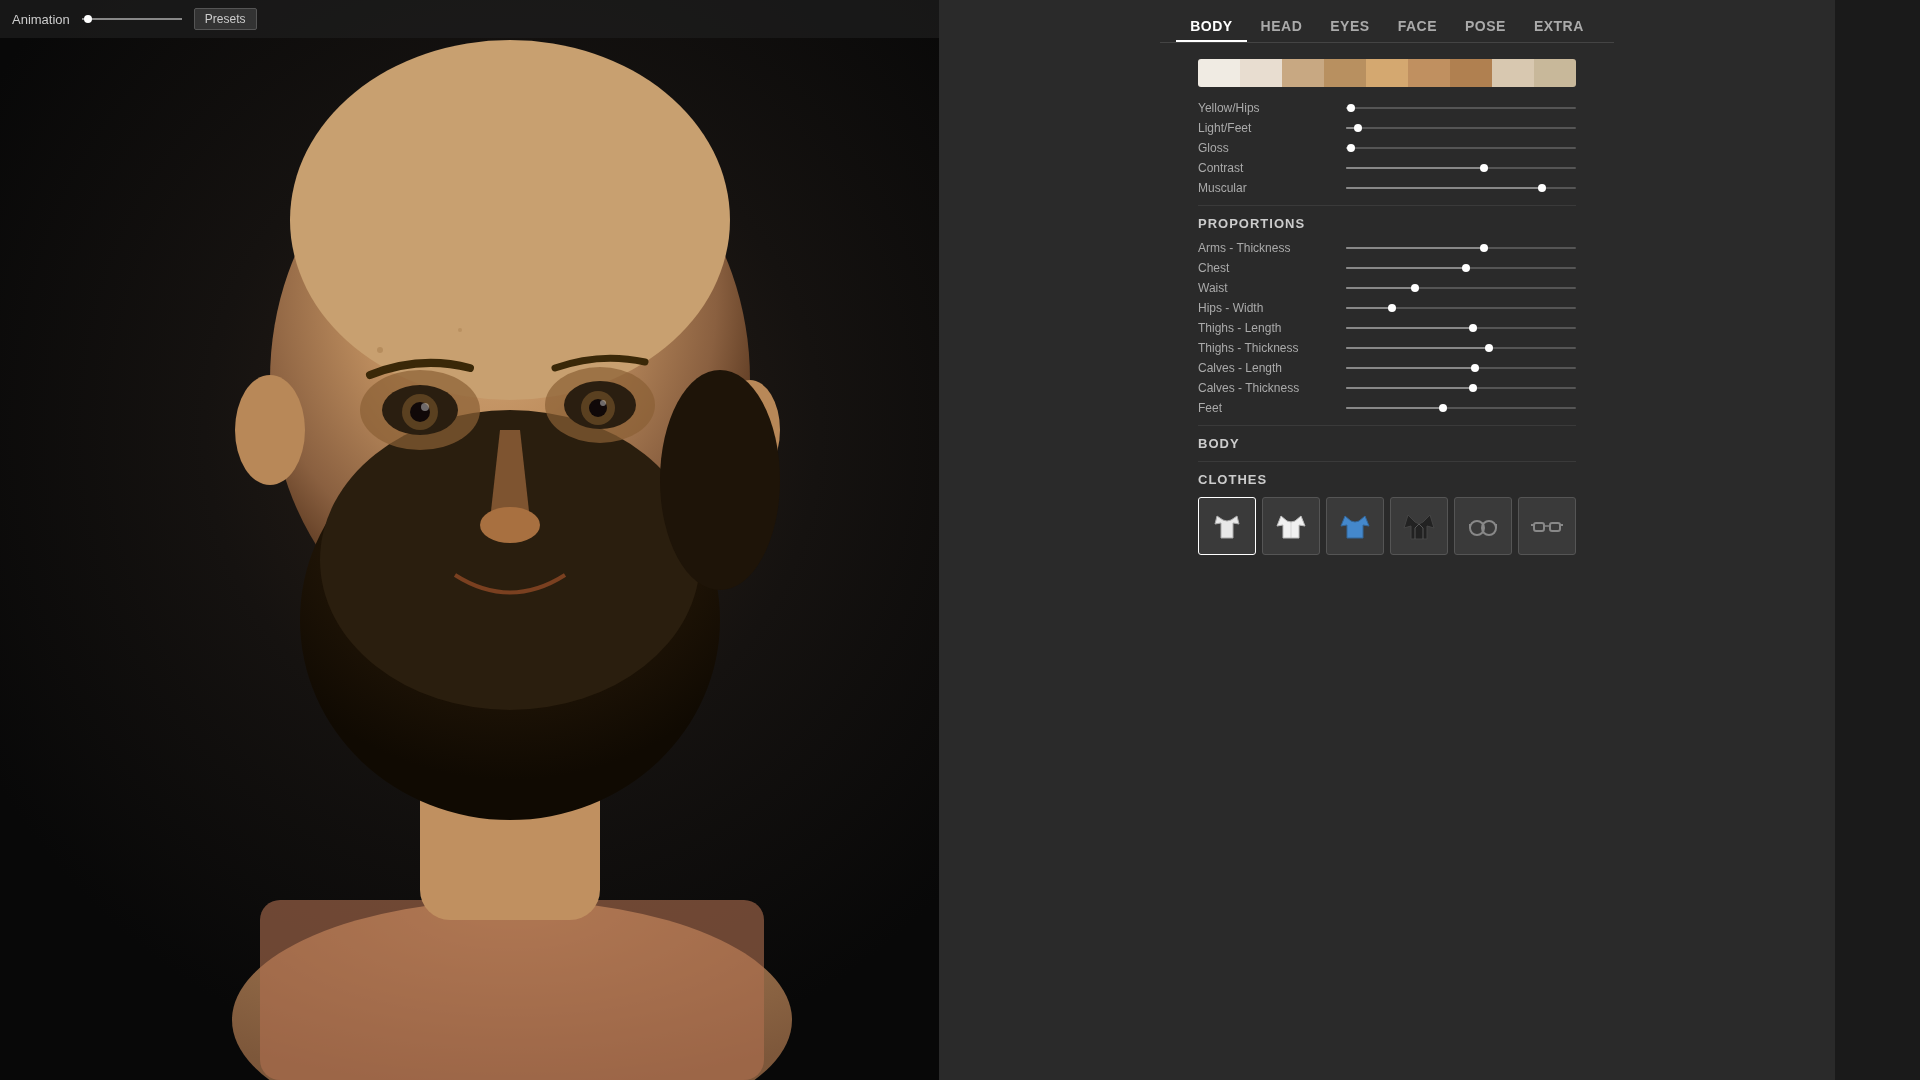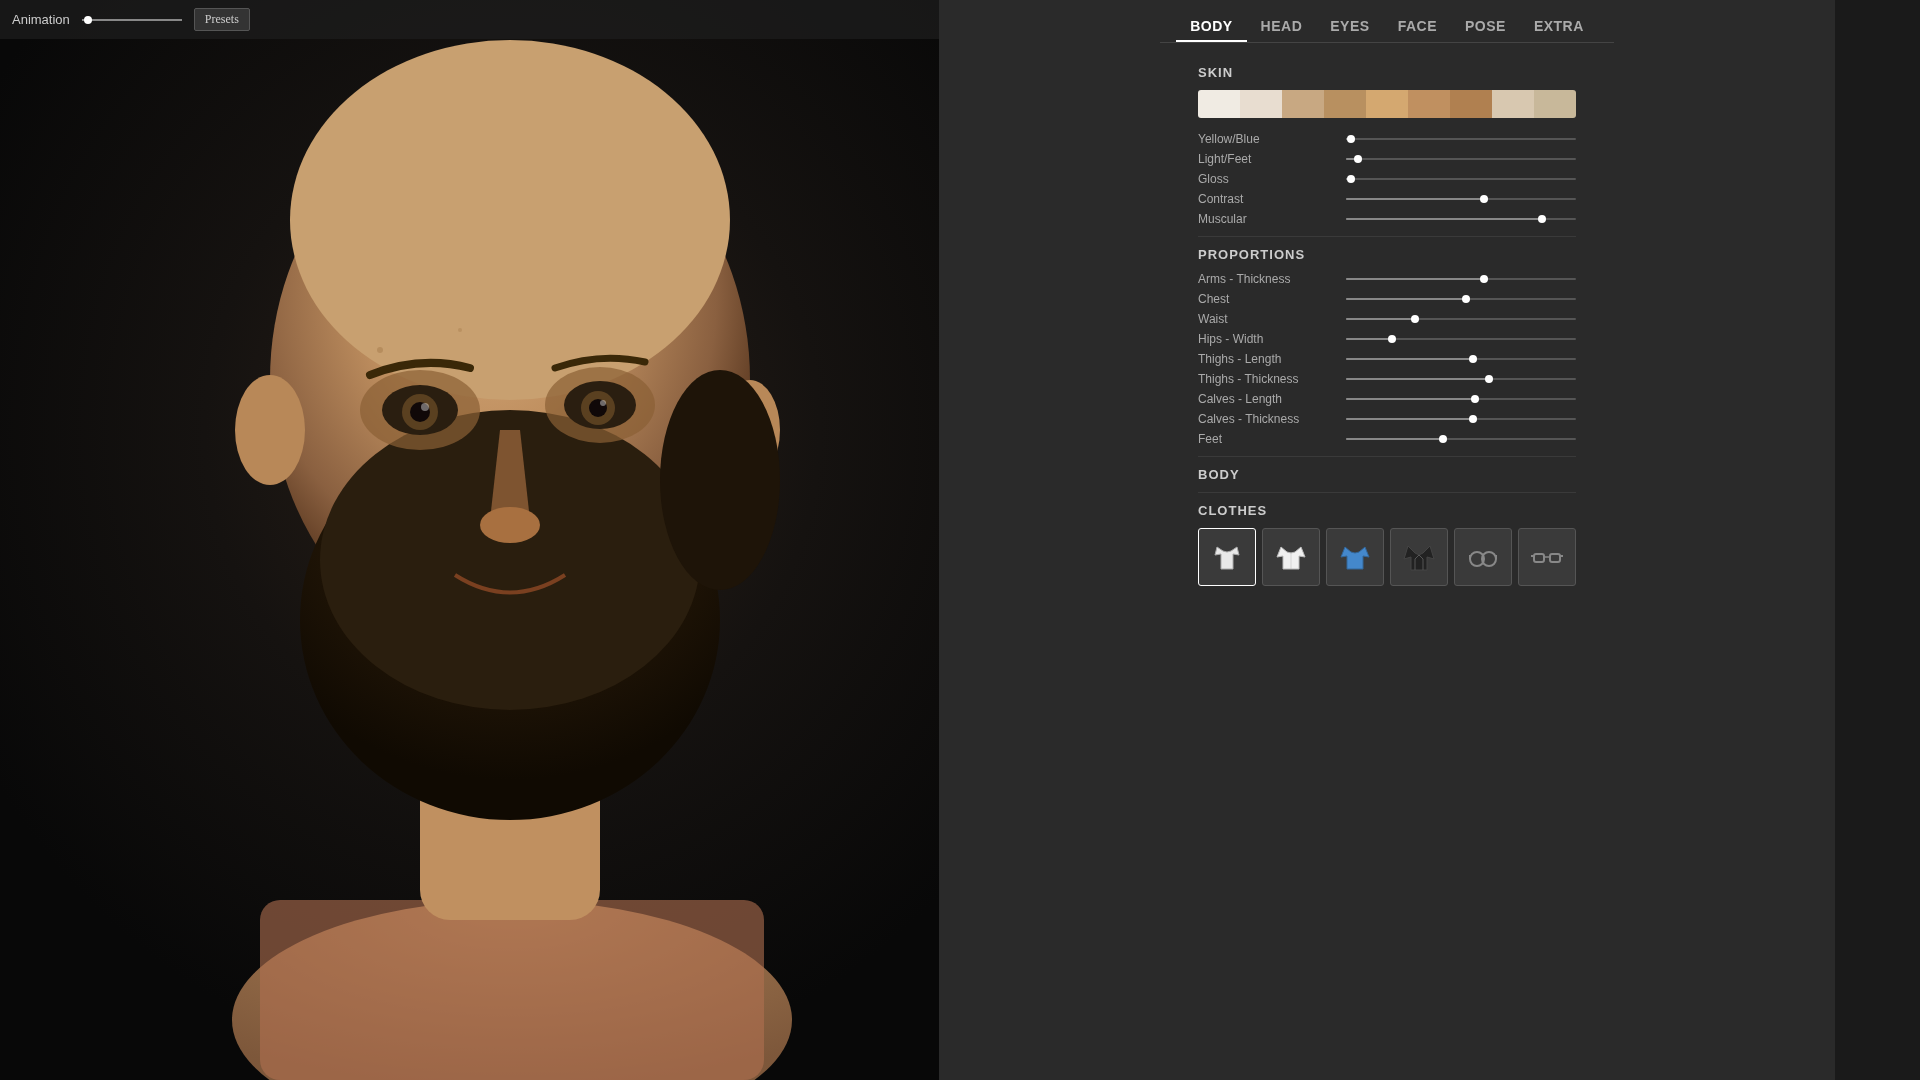--- a/index.html
+++ b/index.html
@@ -65,21 +65,20 @@
     }
 
     .toolbar-btn {
       background: #333;
       color: #ccc;
       border: 1px solid #555;
       padding: 3px 10px;
       font-size: 12px;
       cursor: pointer;
       border-radius: 2px;
-      font-family: Liberation Serif, serif;
     }
 
     
     #right-panel {
       width: 896px;
       height: 1080px;
       background: #2a2a2a;
       display: flex;
       flex-direction: column;
       overflow-y: auto;
@@ -317,37 +316,36 @@
     <div class="nav-tab active">BODY</div>
     <div class="nav-tab">HEAD</div>
     <div class="nav-tab">EYES</div>
     <div class="nav-tab">FACE</div>
     <div class="nav-tab">POSE</div>
     <div class="nav-tab">EXTRA</div>
   </div>
 
   <div id="panel-content">
 
-    <div class="section-header">SKIN</div>
 
     <div class="skin-swatches" id="skin-swatches-container">
     <div class="swatch" style="background: rgb(240, 235, 227);"></div>
         <div class="swatch" style="background: rgb(232, 221, 208);"></div>
         <div class="swatch" style="background: rgb(200, 168, 130);"></div>
         <div class="swatch" style="background: rgb(184, 144, 96);"></div>
         <div class="swatch" style="background: rgb(212, 168, 112);"></div>
         <div class="swatch" style="background: rgb(192, 144, 96);"></div>
         <div class="swatch" style="background: rgb(176, 128, 80);"></div>
         <div class="swatch" style="background: rgb(216, 200, 176);"></div>
         <div class="swatch" style="background: rgb(200, 184, 154);"></div>
       </div>
 
     <div id="skin-sliders">
         <div class="slider-row">
-          <span class="slider-label">Yellow/Blue</span>
+          <span class="slider-label">Yellow/Hips</span>
           <div class="slider-track">
             <div class="slider-fill" style="width: 2%;"></div>
             <div class="slider-thumb" style="left: 2%;"></div>
           </div>
         </div>
         <div class="slider-row">
           <span class="slider-label">Light/Feet</span>
           <div class="slider-track">
             <div class="slider-fill" style="width: 5%;"></div>
             <div class="slider-thumb" style="left: 5%;"></div>

